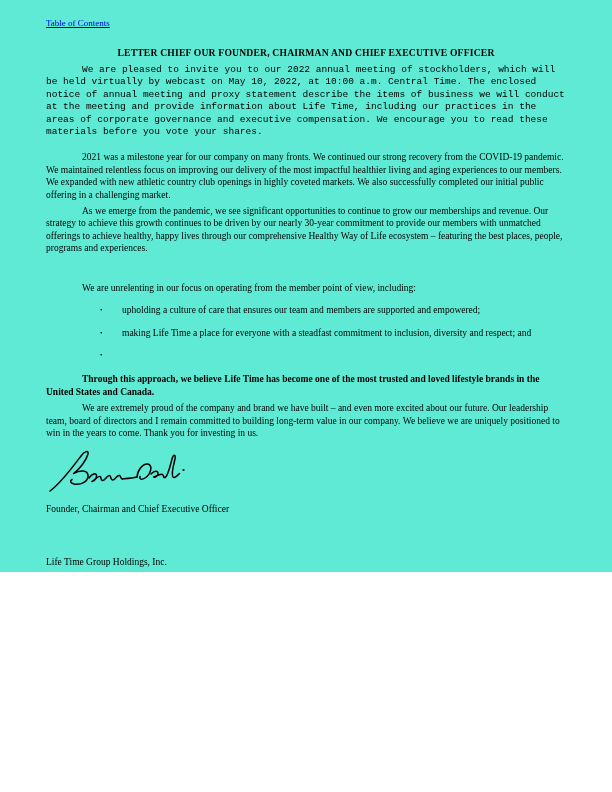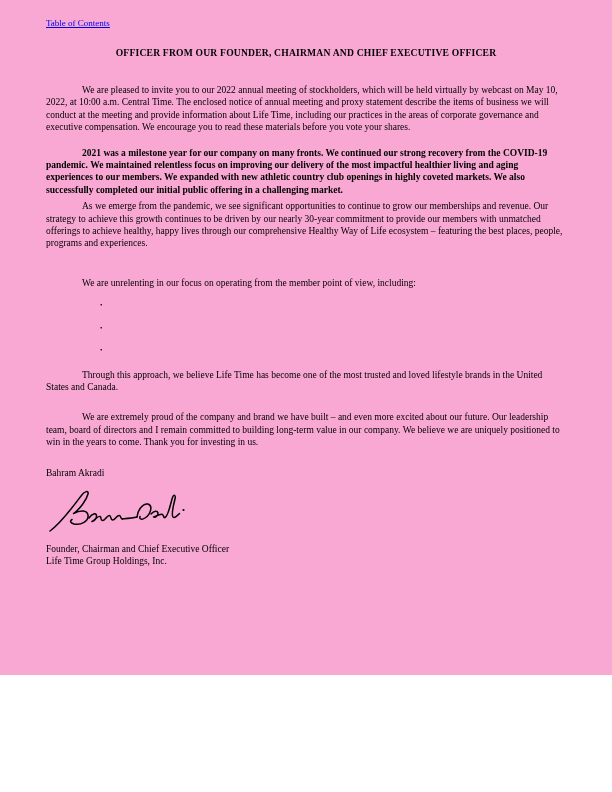--- a/index.html
+++ b/index.html
@@ -2,23 +2,23 @@
 <html><head>
 <meta charset="utf-8">
 <style>
   * { margin: 0; padding: 0; box-sizing: border-box; }
   html, body { background: #ffffff; }
   body { font-family: "Liberation Serif", "DejaVu Serif", serif; color: #000000; }
 
   .page {
     position: relative;
     width: 612px;
-    height: 675px;
+    height: 572px;
     margin: 0 auto;
-    background: #f9a8d4;
+    background: #5eead4;
     padding: 12px 46px 0 46px;
     overflow: hidden;
   }
 
   .toc-link {
     display: inline-block;
     font-size: 9px;
     line-height: 11px;
     color: #0000EE;
     text-decoration: underline;
@@ -33,26 +33,26 @@
     font-weight: bold;
     letter-spacing: 0.2px;
   }
 
   .para {
     font-size: 9.5px;
     line-height: 12.4px;
     text-indent: 36px;
     text-align: left;
   }
-  .para.p1 { margin-top: 25px; }
-  .para.p2 { margin-top: 13px; font-weight: bold; }
+  .para.p1 { margin-top: 5px; font-family: Liberation Mono, monospace; }
+  .para.p2 { margin-top: 13px; }
   .para.p3 { margin-top: 4px; }
   .para.p4 { margin-top: 27px; }
-  .para.p5 { margin-top: 12px; }
-  .para.p6 { margin-top: 18px; }
+  .para.p5 { margin-top: 12px; font-weight: bold; }
+  .para.p6 { margin-top: 4px; }
 
   .bullet-list {
     list-style: none;
     margin-top: 10px;
   }
   .bullet-item {
     display: flex;
     font-size: 9.5px;
     line-height: 12.4px;
     margin-bottom: 10px;
@@ -76,57 +76,59 @@
   .signature-wrap {
     margin-top: 6px;
     width: 152px;
     height: 50px;
   }
   .signature-wrap svg { display: block; width: 152px; height: 50px; }
 
   .signer-title, .signer-company {
     font-size: 9.5px;
     line-height: 12.2px;
+    margin-top: 40px;
   }
   .signer-title { margin-top: 8px; }
 </style>
 </head>
 <body>
 
 <div class="page">
 
   <a class="toc-link">Table of Contents</a>
 
-  <h1 class="doc-title">OFFICER FROM OUR FOUNDER, CHAIRMAN AND CHIEF EXECUTIVE OFFICER</h1>
+  <h1 class="doc-title">LETTER CHIEF OUR FOUNDER, CHAIRMAN AND CHIEF EXECUTIVE OFFICER</h1>
 
   <p class="para p1">We are pleased to invite you to our 2022 annual meeting of stockholders, which will be held virtually by webcast on May 10, 2022, at 10:00 a.m. Central Time. The enclosed notice of annual meeting and proxy statement describe the items of business we will conduct at the meeting and provide information about Life Time, including our practices in the areas of corporate governance and executive compensation. We encourage you to read these materials before you vote your shares.</p>
 
   <p class="para p2">2021 was a milestone year for our company on many fronts. We continued our strong recovery from the COVID-19 pandemic. We maintained relentless focus on improving our delivery of the most impactful healthier living and aging experiences to our members. We expanded with new athletic country club openings in highly coveted markets. We also successfully completed our initial public offering in a challenging market.</p>
 
   <p class="para p3">As we emerge from the pandemic, we see significant opportunities to continue to grow our memberships and revenue. Our strategy to achieve this growth continues to be driven by our nearly 30-year commitment to provide our members with unmatched offerings to achieve healthy, happy lives through our comprehensive Healthy Way of Life ecosystem – featuring the best places, people, programs and experiences.</p>
 
   <p class="para p4">We are unrelenting in our focus on operating from the member point of view, including:</p>
 
   <ul class="bullet-list">
     <li class="bullet-item">
       <span class="bullet-marker">•</span>
+      <span class="bullet-text">upholding a culture of care that ensures our team and members are supported and empowered;</span>
     </li>
     <li class="bullet-item">
       <span class="bullet-marker">•</span>
+      <span class="bullet-text">making Life Time a place for everyone with a steadfast commitment to inclusion, diversity and respect; and</span>
     </li>
     <li class="bullet-item">
       <span class="bullet-marker">•</span>
     </li>
   </ul>
 
   <p class="para p5">Through this approach, we believe Life Time has become one of the most trusted and loved lifestyle brands in the United States and Canada.</p>
 
   <p class="para p6">We are extremely proud of the company and brand we have built – and even more excited about our future. Our leadership team, board of directors and I remain committed to building long-term value in our company. We believe we are uniquely positioned to win in the years to come. Thank you for investing in us.</p>
 
-  <div class="signer-name">Bahram Akradi</div>
 
   <div class="signature-wrap">
     <svg viewBox="0 0 300 100" xmlns="http://www.w3.org/2000/svg" fill="none" stroke="#000000" stroke-width="3" stroke-linecap="round" stroke-linejoin="round">
 
       <path d="M6,92 C28,76 50,46 68,22 C75,12 84,10 82,18 C79,30 66,48 53,57 C67,50 80,50 82,60 C84,72 68,81 54,78 C47,76 45,72 50,69"></path>
 
       <path d="M84,66 C90,57 98,55 99,61 C100,67 94,72 90,73 C96,70 102,61 106,63 C110,65 106,71 111,71 C117,71 119,61 125,61 C128,61 127,70 131,70 C137,70 139,60 145,61 C148,62 147,68 151,68"></path>
 
       <path d="M151,68 C160,67 170,66 180,64"></path>
 

